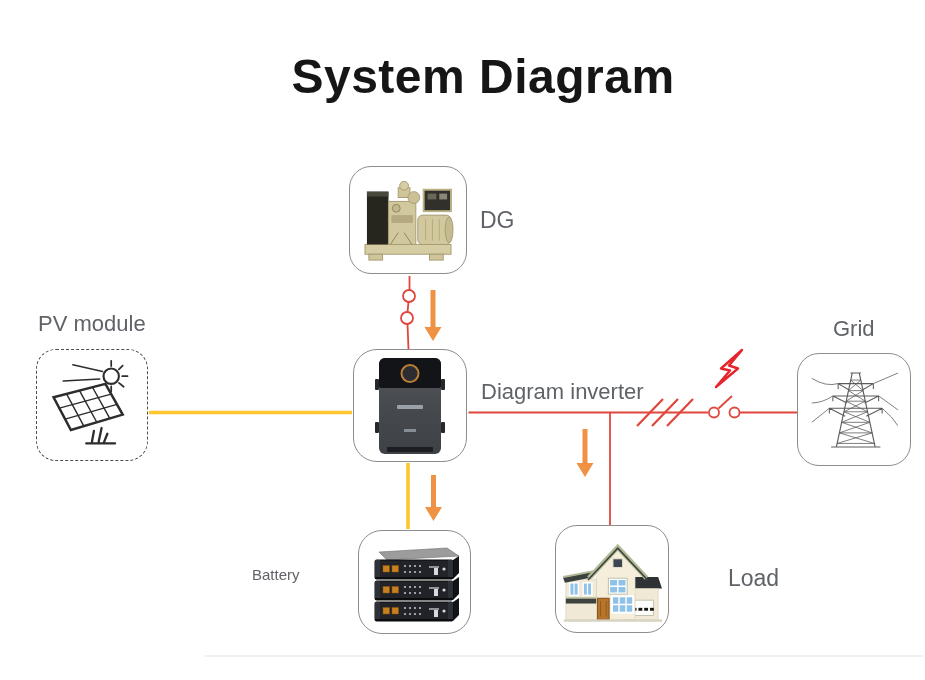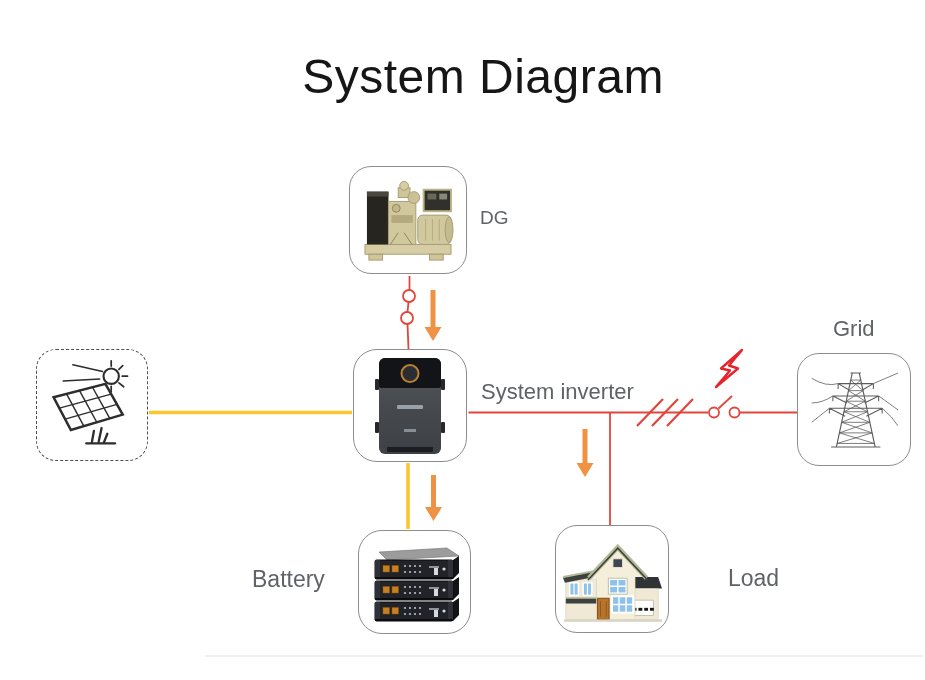--- a/index.html
+++ b/index.html
@@ -1,19 +1,19 @@
 <!DOCTYPE html>
 <html><head>
 <meta charset="utf-8">
 <style>
   html,body{margin:0;padding:0;background:#fff;}
   .canvas{position:relative;width:925px;height:680px;background:#ffffff;overflow:hidden;
           font-family:"Liberation Sans",sans-serif;}
   .page-title{position:absolute;top:49px;left:483px;transform:translateX(-50%);
-          font-size:48px;font-weight:400;color:#161616;letter-spacing:.5px;white-space:nowrap;margin:0;}
+          font-size:48px;font-weight:700;color:#161616;letter-spacing:.5px;white-space:nowrap;margin:0;}
   .node-box{position:absolute;background:#fff;border:1.6px solid #8d8d8d;border-radius:22px;
           display:flex;align-items:center;justify-content:center;box-sizing:border-box;}
   .node-box.dashed{border:1.8px dashed #4d4d4d;border-radius:20px;}
   .node-label{position:absolute;color:#5f6368;font-size:22px;white-space:nowrap;}
   .wires{position:absolute;left:0;top:0;width:925px;height:680px;pointer-events:none;}
   
   .inv-device{position:absolute;left:50%;top:50%;transform:translate(-50%,-50%);width:62px;height:96px;
           background:linear-gradient(180deg,#54575c 0%,#45484d 55%,#3e4146 100%);border-radius:6px;}
   .inv-screen{position:absolute;top:0;left:0;right:0;height:30px;background:#131417;border-radius:6px 6px 2px 2px;}
   .inv-ring{position:absolute;top:6px;left:50%;transform:translateX(-50%);width:15px;height:15px;
@@ -83,22 +83,23 @@
       <circle cx="56" cy="22" r="6" fill="#cbc096" stroke="#a79d74"></circle>
       <rect x="66" y="14" width="28" height="22" fill="#31302a" stroke="#bdb389" stroke-width="2"></rect>
       <rect x="70" y="18" width="9" height="6" fill="#6a6859"></rect>
       <rect x="82" y="18" width="8" height="6" fill="#8a8877"></rect>
       <rect x="60" y="40" width="34" height="30" rx="5" fill="#d2c89e" stroke="#a79d74"></rect>
       <path d="M68 44 V66 M75 44 V66 M82 44 V66" stroke="#b5aa7f" fill="none"></path>
       <ellipse cx="92" cy="55" rx="4" ry="13" fill="#c6bb90" stroke="#a79d74"></ellipse>
       <path d="M32 70 L40 58 M54 70 L46 58" stroke="#8f8660" fill="none"></path>
     </svg>
   </div>
-  <div class="node-label" style="left:480px;top:207px;font-size:19px;">DG</div>
-
+  <div class="node-label" style="left:480px;top:207px;font-size:23px;">DG</div>
+
+  <div class="node-label" style="left:38px;top:311px;">PV module</div>
   <div class="node-box dashed" style="left:36px;top:349px;width:112px;height:112px;">
     <svg width="96" height="96" viewBox="0 0 100 100" fill="none" stroke="#2d2d2d" stroke-width="2.2" stroke-linecap="round">
       <circle cx="70" cy="20" r="8"></circle>
       <path d="M70 9.5 V4 M78 13 L82 9 M81.5 20 H87 M78 27 L83 31 M70 30.5 V36" stroke-width="1.8"></path>
       <path d="M61 15 L30 8 M58 23 L20 25 M63 28 L48 42" stroke-width="1.6"></path>
       <path d="M10 42 L64 28 L82 60 L28 76 Z" stroke-width="2.6" fill="#ffffff"></path>
       <path d="M23.5 38.5 L41.5 72 M37 35 L55 68 M50.5 31.5 L68.5 64" stroke-width="1.5"></path>
       <path d="M16 53.3 L70 38.7 M22 64.7 L76 49.3" stroke-width="1.5"></path>
       <path d="M52 77 L50 88 M60 74 L57 88 M44 90 H74 M66 80 L62 90" stroke-width="2.4"></path>
     </svg>
@@ -110,34 +111,34 @@
       <div class="inv-ring"></div>
       <div class="inv-brand"></div>
       <div class="inv-sub"></div>
       <div class="inv-tab tl"></div>
       <div class="inv-tab bl"></div>
       <div class="inv-tab tr"></div>
       <div class="inv-tab br"></div>
       <div class="inv-ports"></div>
     </div>
   </div>
-  <div class="node-label" style="left:481px;top:379px;">System inverter</div>
+  <div class="node-label" style="left:481px;top:379px;">Diagram inverter</div>
 
   <div class="node-label" style="left:833px;top:316px;text-align:right;">Grid</div>
   <div class="node-box" style="left:797px;top:353px;width:114px;height:113px;">
     <svg width="88" height="94" viewBox="0 0 100 100" fill="none" stroke="#5c5c5c" stroke-width="1.3">
       <path d="M46 8 H58 M48 8 L30 92 M56 8 L74 92"></path>
       <path stroke-width="0.9" d="M46.3 16 H57.7 M46.3 16 L60.3 28 M57.7 16 L43.7 28 M43.7 28 H60.3 M43.7 28 L62.9 40 M60.3 28 L41.1 40 M41.1 40 H62.9 M41.1 40 L65.4 52 M62.9 40 L38.6 52 M38.6 52 H65.4 M38.6 52 L68 64 M65.4 52 L36 64 M36 64 H68 M36 64 L70.6 76 M68 64 L33.4 76 M33.4 76 H70.6 M33.4 76 L73.1 88 M70.6 76 L30.9 88 M30.9 88 H73.1"></path>
       <path stroke-width="1.2" d="M32 20 H72 M32 20 L44 27 M72 20 L60 27 M32 20 V26 M72 20 V26 M26 34 H78 M26 34 L42 42 M78 34 L62 42 M26 34 V40 M78 34 V40 M22 48 H82 M22 48 L40 57 M82 48 L64 57 M22 48 V54 M82 48 V54"></path>
       <path stroke-width="0.9" d="M2 14 Q18 24 32 20 M72 20 Q86 14 100 8 M2 42 Q14 42 26 34 M78 34 Q92 44 100 50 M2 64 Q12 56 22 48 M82 48 Q94 58 100 68"></path>
       <path d="M24 92 H80"></path>
     </svg>
   </div>
 
-  <div class="node-label" style="left:252px;top:566px;font-size:23px;">Battery</div>
+  <div class="node-label" style="left:252px;top:566px;font-size:15px;">Battery</div>
   <div class="node-box" style="left:358px;top:530px;width:113px;height:104px;border-radius:24px;">
     <svg width="100" height="92" viewBox="0 0 100 92">
       <polygon points="14,16 82,12 94,20 22,24" fill="#9c9c9c" stroke="#6e6e6e" stroke-width="0.6"></polygon>
 
       <g>
         <polygon points="88,24 94,20 94,37 88,43" fill="#121318"></polygon>
         <rect x="10" y="24" width="78" height="19" rx="1.5" fill="#212329" stroke="#0a0a0a"></rect>
         <rect x="10" y="24" width="5" height="19" fill="#2e3138"></rect>
           <rect x="83" y="24" width="5" height="19" fill="#2e3138"></rect>
         <rect x="18" y="29.5" width="6.5" height="6.5" fill="#c8801f" stroke="#8a5512" stroke-width="0.5"></rect>

